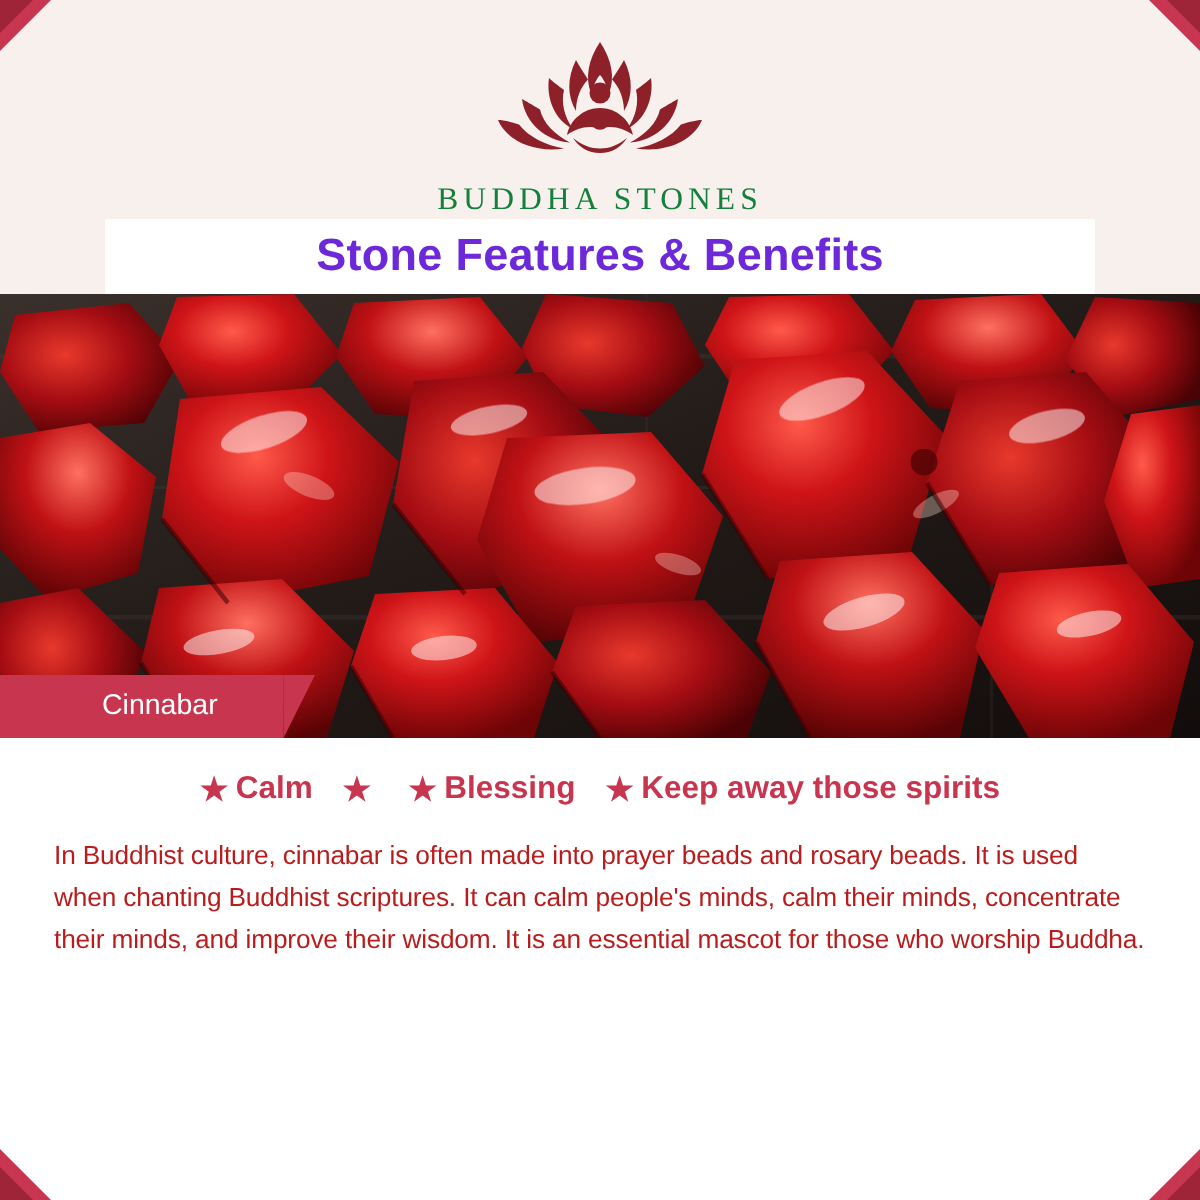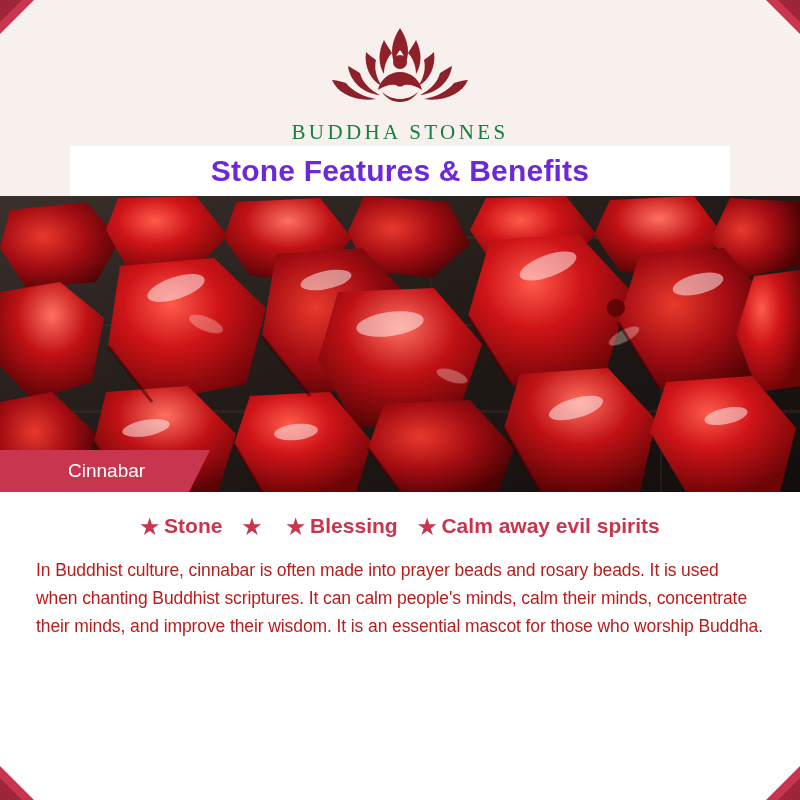--- a/index.html
+++ b/index.html
@@ -330,32 +330,32 @@
 
     <div class="label-tab">
       <span>Cinnabar</span>
     </div>
   </div>
 
   <div class="body-area">
     <div class="benefits">
       <div class="benefit">
         <span class="star">★</span>
-        <span>Stone</span>
+        <span>Calm</span>
       </div>
       <div class="benefit">
         <span class="star">★</span>
       </div>
       <div class="benefit">
         <span class="star">★</span>
         <span>Blessing</span>
       </div>
       <div class="benefit">
         <span class="star">★</span>
-        <span>Calm away evil spirits</span>
+        <span>Keep away those spirits</span>
       </div>
     </div>
 
     <p class="paragraph">In Buddhist culture, cinnabar is often made into prayer beads and rosary beads. It is used when chanting Buddhist scriptures. It can calm people's minds, calm their minds, concentrate their minds, and improve their wisdom. It is an essential mascot for those who worship Buddha.</p>
   </div>
 
   <div class="bottom-space"></div>
 </div>
 
 </body></html>

